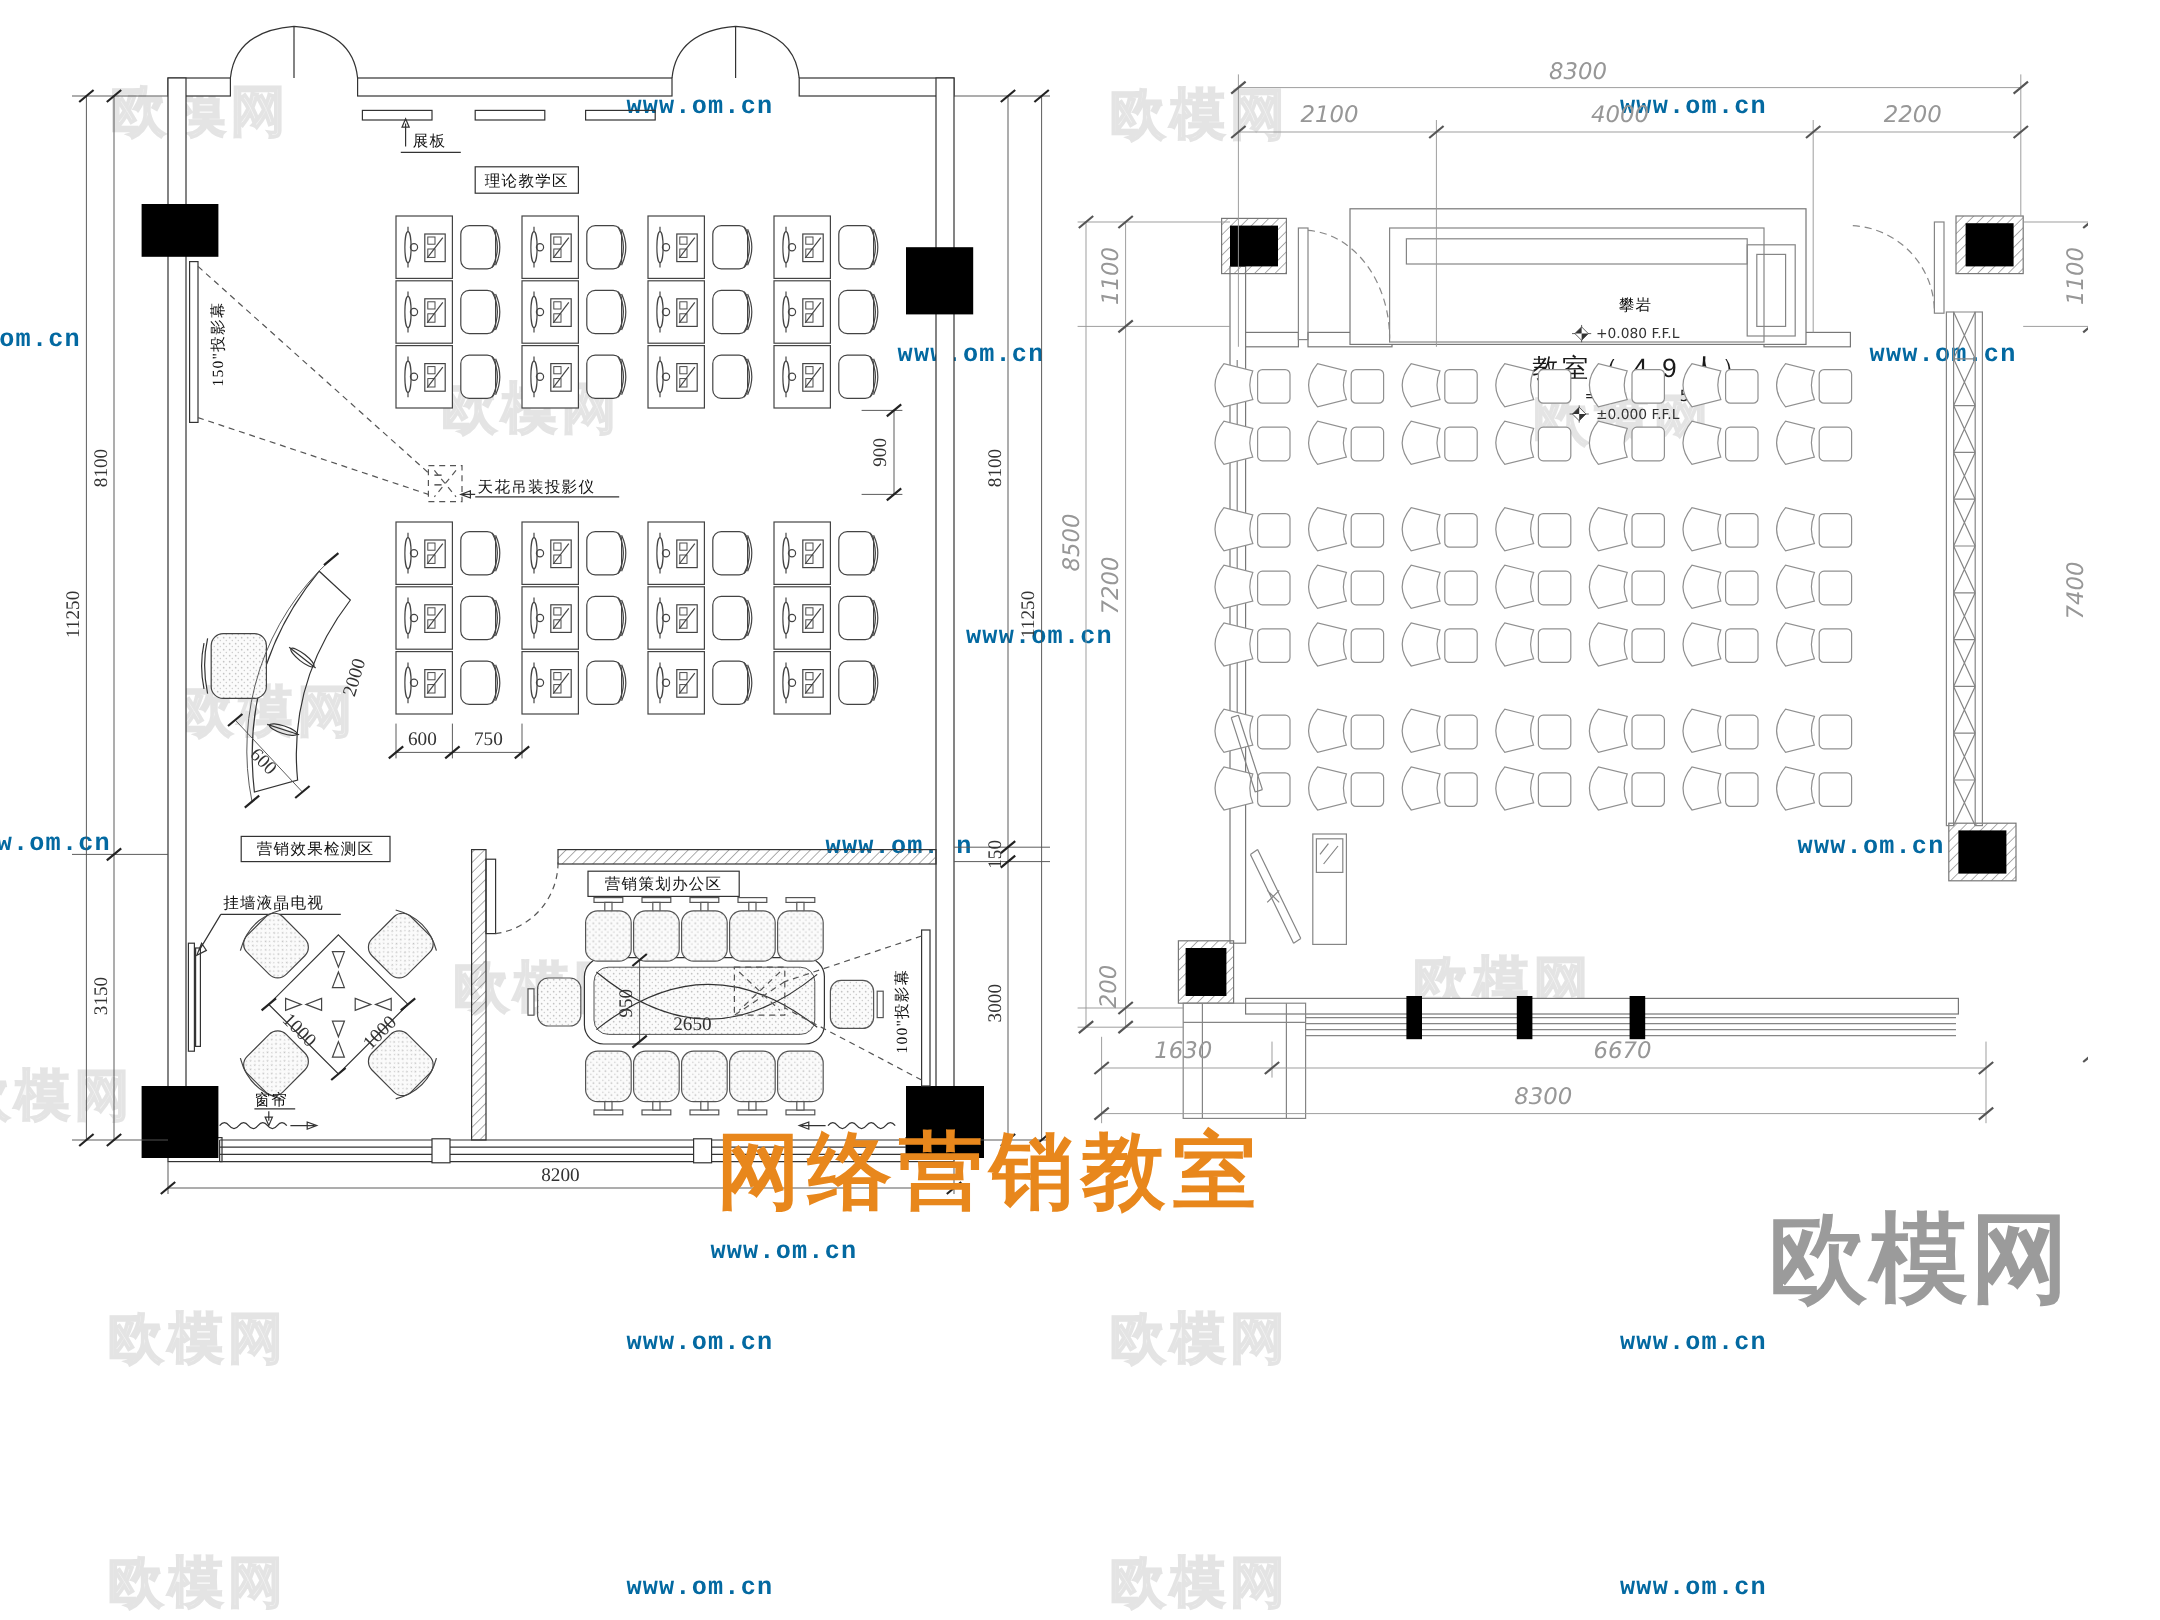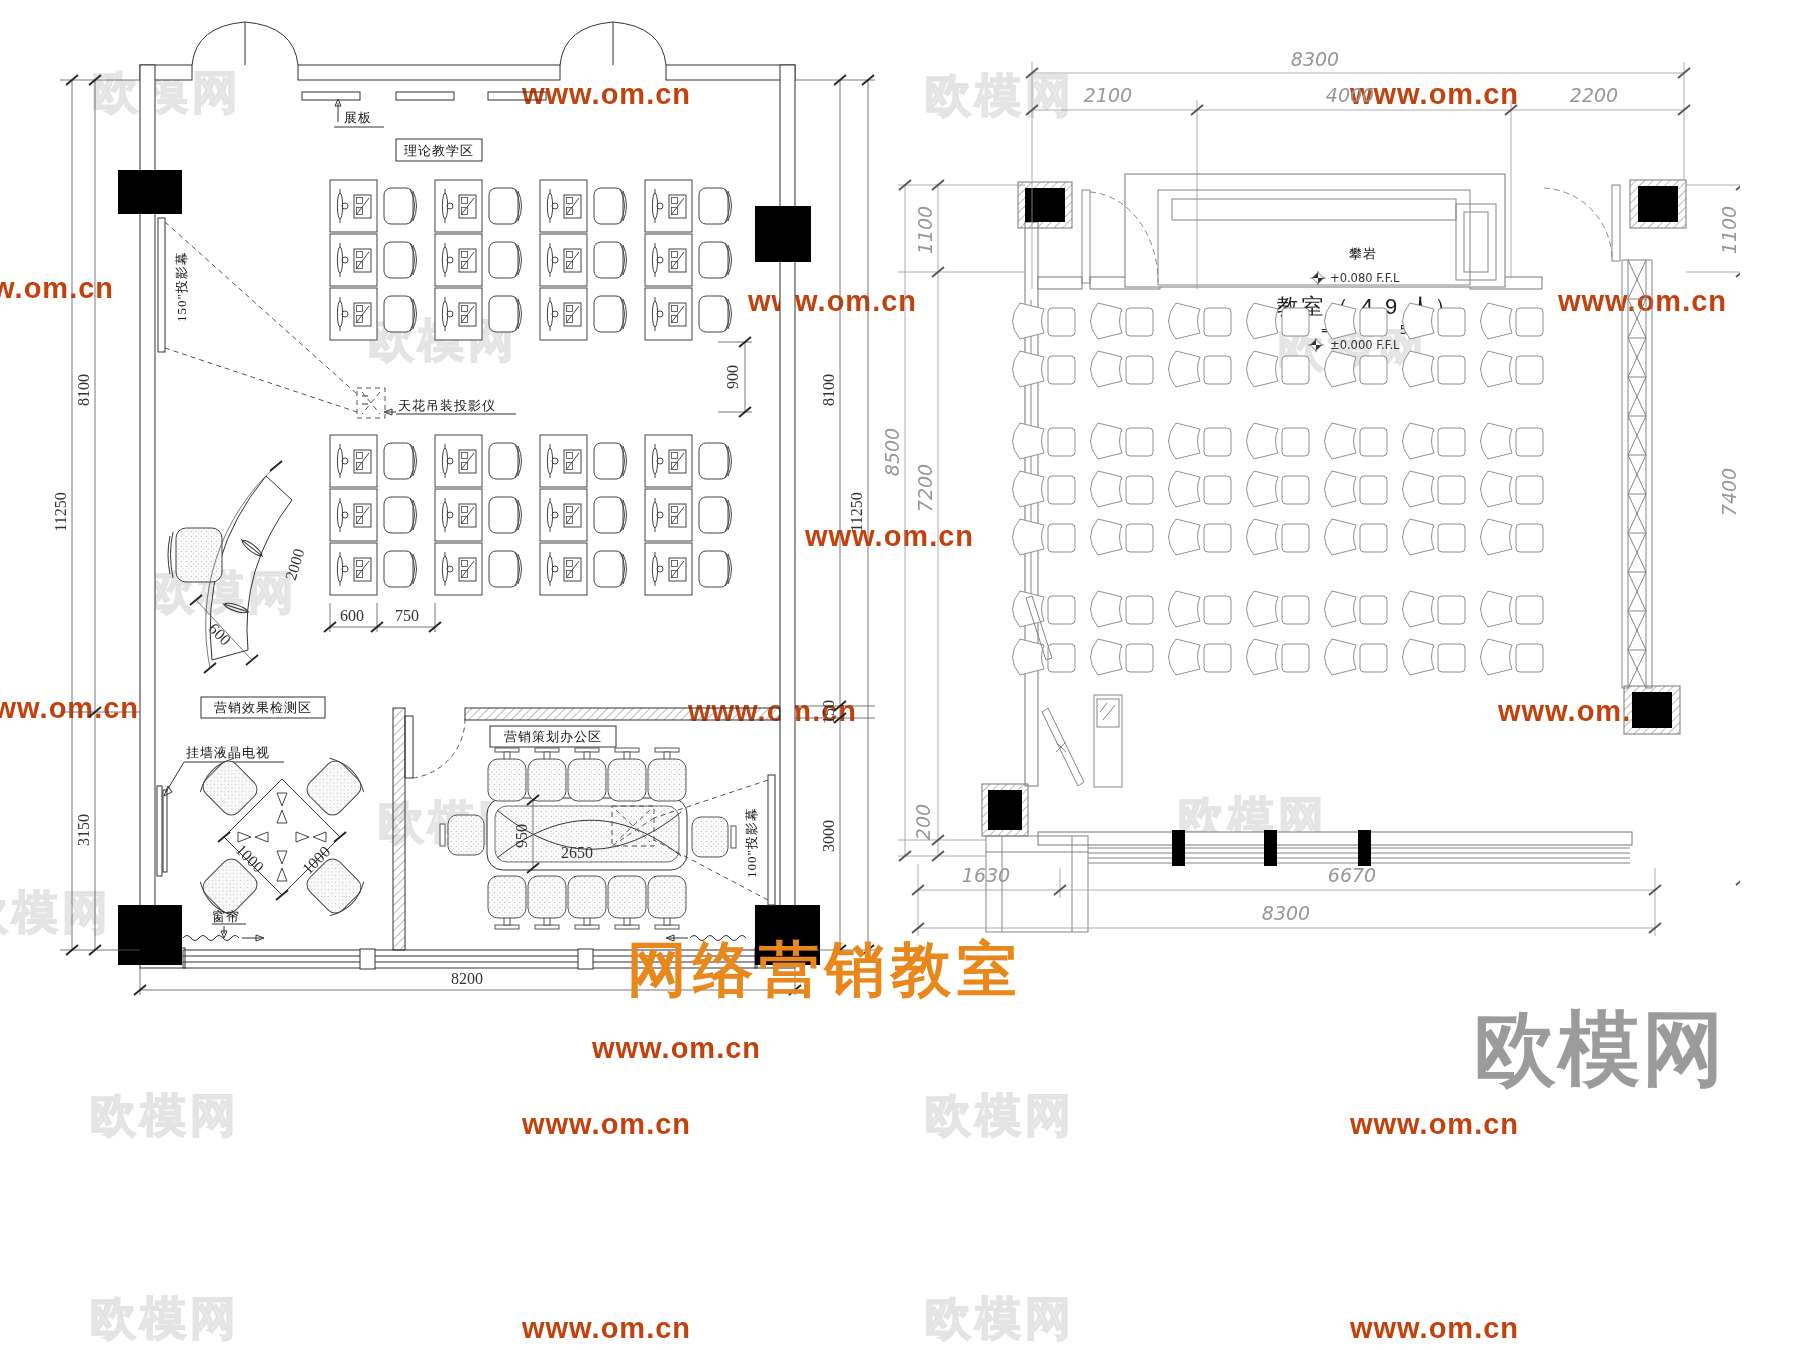--- a/index.html
+++ b/index.html
@@ -3,43 +3,43 @@
 <meta charset="utf-8">
 <style>
   html,body{margin:0;padding:0;background:#fff;}
   #stage{position:relative;width:1740px;height:1350px;background:#fff;overflow:hidden;
          font-family:"Liberation Sans",sans-serif;}
   
   #wm-layer{position:absolute;left:0;top:0;width:1800px;height:1350px;z-index:1;}
   .wm{position:absolute;white-space:nowrap;user-select:none;}
   .wm-brand{font-size:46px;font-weight:bold;color:#f7f7f7;-webkit-text-stroke:1.6px #e4e4e4;
             letter-spacing:4px;font-family:"Liberation Sans",sans-serif;}
-  .wm-url{font-size:29px;font-weight:bold;color:#c2410c;letter-spacing:1px;
-          font-family:Liberation Sans, sans-serif;}
+  .wm-url{font-size:21px;font-weight:bold;color:#0369a1;letter-spacing:1px;
+          font-family:Liberation Mono, monospace;}
   
   #plan-svg{position:absolute;left:0;top:0;z-index:2;}
   .ln{stroke:#333;fill:none;stroke-width:1;}
   .lnR{stroke:#858585;fill:none;stroke-width:1;}
   .wall{fill:#fff;stroke:#333;stroke-width:1;}
   .wallR{fill:#fff;stroke:#777;stroke-width:1;}
   .col{fill:#000;stroke:none;}
   .dash{stroke:#555;fill:none;stroke-width:1;stroke-dasharray:5 4;}
   .dashR{stroke:#888;fill:none;stroke-width:1;stroke-dasharray:6 4;}
   .dim-line{stroke:#555;stroke-width:0.8;fill:none;}
   .dim-lineR{stroke:#9a9a9a;stroke-width:0.8;fill:none;}
   text.lbl-sm{font-family:"Liberation Serif","DejaVu Serif",serif;font-size:13px;fill:#111;letter-spacing:1px;}
   text.dimL{font-family:"Liberation Serif","DejaVu Serif",serif;font-size:16px;fill:#333;}
   text.dimR{font-family:"DejaVu Sans",sans-serif;font-size:19px;fill:#979797;font-style:italic;}
   text.roomtitle{font-family:"Liberation Sans",sans-serif;font-size:22px;fill:#1a1a1a;letter-spacing:3px;}
   text.roomsub{font-family:"DejaVu Sans Mono",monospace;font-size:13px;fill:#222;letter-spacing:2px;}
   text.ffl{font-family:"DejaVu Sans",sans-serif;font-size:11.5px;fill:#333;}
   .boxlbl{fill:#fff;stroke:#333;stroke-width:1;}
   
   #title{position:absolute;left:430px;top:930px;width:790px;text-align:center;z-index:3;
-         font-size:60px;font-weight:900;letter-spacing:6px;
+         font-size:70px;font-weight:900;letter-spacing:6px;
          font-family:"Liberation Sans","DejaVu Sans",sans-serif;}
   #logo{position:absolute;left:1440px;top:995px;width:320px;text-align:center;z-index:3;
         font-size:82px;font-weight:bold;letter-spacing:2px;
         font-family:"Liberation Sans","DejaVu Sans",sans-serif;}
 </style>
 </head>
 <body>
 
 <div id="stage">
 

